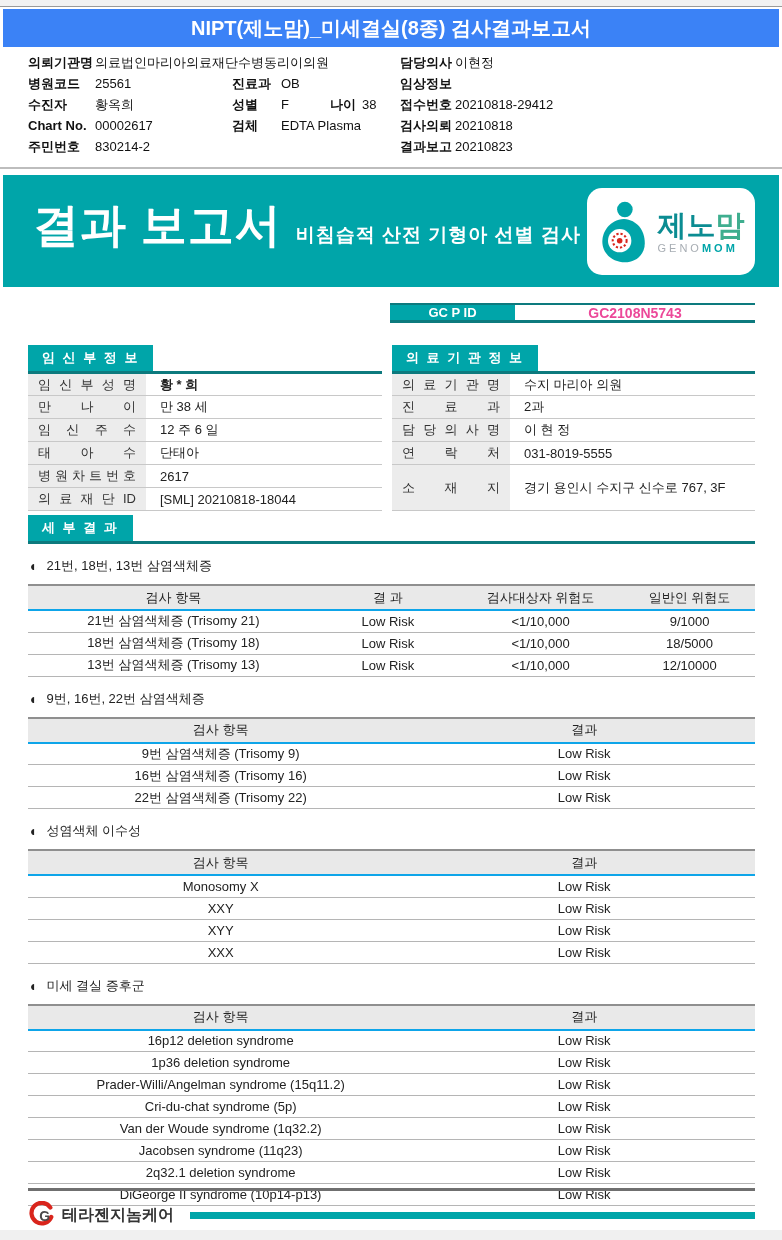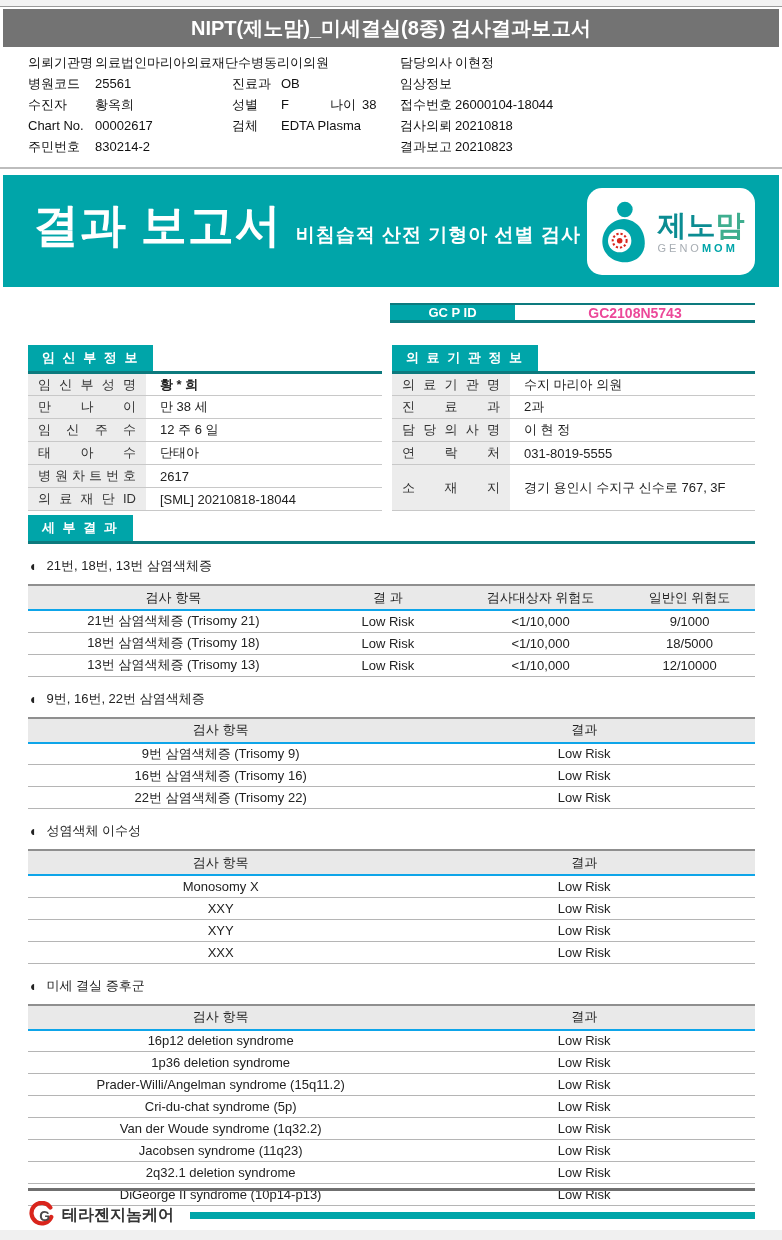--- a/index.html
+++ b/index.html
@@ -3,28 +3,28 @@
 <meta charset="utf-8">
 <style>
   * { margin:0; padding:0; box-sizing:border-box; }
   body { font-family:"Liberation Sans","DejaVu Sans",sans-serif; background:#fff; }
   .page { position:relative; width:782px; height:1240px; background:#fff; overflow:hidden; }
 
   
   .topstrip { height:7px; background:#f2f2f2; border-bottom:1px solid #9a9a9a; }
 
   
-  .titlebar { margin:2px 3px 0 3px; height:38px; background:#737373; color:#fff;
+  .titlebar { margin:2px 3px 0 3px; height:38px; background:#3b82f6; color:#fff;
               display:flex; align-items:center; justify-content:center;
               font-size:20px; font-weight:bold; }
 
   
   .orderinfo { position:relative; height:112px; margin-top:4px; font-size:13px; color:#111; }
   .orderinfo span { position:absolute; white-space:nowrap; line-height:16px; }
-  .lab { font-weight:normal;text-align:right; }
+  .lab { font-weight:bold;text-align:right; }
   .r1{top:4px;} .r2{top:25px;} .r3{top:46px;} .r4{top:67px;} .r5{top:88px;}
   .ax-l{left:28px;} .ax-v{left:95px;}
   .bx-l{left:232px;} .bx-v{left:281px;} .bx-l2{left:330px;} .bx-v2{left:362px;}
   .cx-l{left:400px;} .cx-v{left:455px;}
 
   .sep { height:2px; background:#bdbdbd; margin-top:4px; }
 
   
   .banner { position:relative; margin:6px 3px 0 3px; height:112px; background:#00a5a9; }
   .banner-text { position:absolute; left:30px; top:20px; display:flex; align-items:baseline; }
@@ -109,21 +109,21 @@
     <span class="lab r3 bx-l2">나이</span>
     <span class="r3 bx-v2">38</span>
     <span class="lab r4 bx-l">검체</span>
     <span class="r4 bx-v">EDTA Plasma</span>
 
     <span class="lab r1 cx-l">담당의사</span>
     <span class="r1 cx-v">이현정</span>
     <span class="lab r2 cx-l">임상정보</span>
     <span class="r2 cx-v"></span>
     <span class="lab r3 cx-l">접수번호</span>
-    <span class="r3 cx-v">26000104-18044</span>
+    <span class="r3 cx-v">20210818-29412</span>
     <span class="lab r4 cx-l">검사의뢰</span>
     <span class="r4 cx-v">20210818</span>
     <span class="lab r5 cx-l">결과보고</span>
     <span class="r5 cx-v">20210823</span>
   </div>
 
   <div class="sep"></div>
 
   <div class="banner">
     <div class="banner-text">

